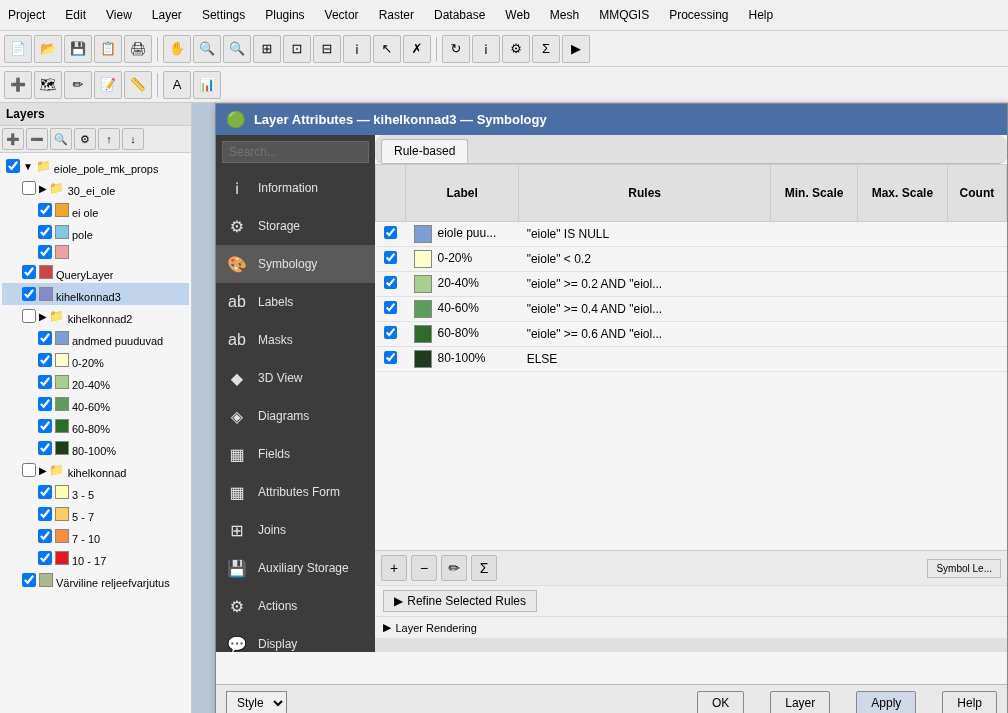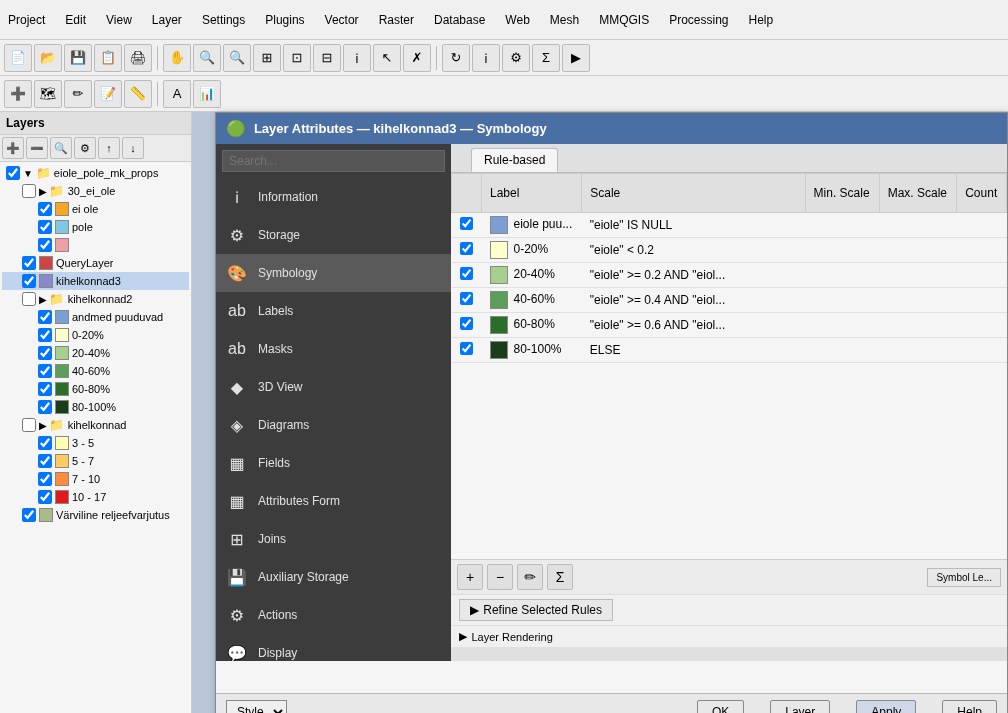--- a/index.html
+++ b/index.html
@@ -1,21 +1,21 @@
 <!DOCTYPE html>
 <html><head>
   <meta charset="utf-8">
   <style>
     * { box-sizing: border-box; margin: 0; padding: 0; }
     body { font-family: 'Segoe UI', Arial, sans-serif; font-size: 12px; background: #b8c8d8; overflow: hidden; width: 1008px; height: 713px; }
 
     
     .menu-bar {
       background: #f0f0f0;
-      height: 40px;
+      height: 31px;
       display: flex;
       align-items: center;
       padding: 0 4px;
       border-bottom: 1px solid #ccc;
       gap: 12px;
     }
     .menu-bar span { font-size: 12px; cursor: pointer; padding: 2px 4px; }
 
     
     .toolbar {
@@ -63,21 +63,21 @@
       display: flex;
       padding: 2px;
       gap: 2px;
       border-bottom: 1px solid #ccc;
       background: #ebebeb;
     }
     .layers-toolbar .tb-btn { width: 22px; height: 22px; font-size: 11px; }
     .layers-content { overflow-y: auto; flex: 1; padding: 2px; }
     .layer-item { display: flex; align-items: center; padding: 2px 2px; cursor: pointer; gap: 3px; }
     .layer-item.selected { background: #c0d4ee; }
-    .layer-label { font-size: 11px; white-space: nowrap; overflow: hidden; text-overflow: ellipsis; max-width: 140px; }
+    .layer-label { font-size: 11px; white-space: nowrap; overflow: hidden; text-overflow: ellipsis; max-width: 140px; margin-top: 6px; }
     .color-swatch { width: 14px; height: 14px; border: 1px solid #888; flex-shrink: 0; }
 
     
     .dialog-overlay {
       position: absolute;
       top: 0; left: 0; right: 0; bottom: 0;
       pointer-events: none;
     }
     .dialog {
       position: absolute;
@@ -102,21 +102,21 @@
       gap: 8px;
     }
     .dialog-body {
       display: flex;
       flex: 1;
       overflow: hidden;
     }
 
     
     .dialog-nav {
-      width: 235px;
+      width: 159px;
       background: #3c3c3c;
       display: flex;
       flex-direction: column;
       overflow-y: auto;
       flex-shrink: 0;
     }
     .dialog-search {
       padding: 6px;
       background: #3c3c3c;
     }
@@ -148,23 +148,24 @@
       flex-direction: column;
       overflow: hidden;
       background: #f5f5f5;
     }
 
     
     .tab-bar {
       background: #e0e0e0;
       display: flex;
       align-items: center;
-      padding: 4px 20px 0;
+      padding: 4px 6px 0;
       border-bottom: 1px solid #bbb;
       gap: 2px;
+      border-radius: 9px;
     }
     .tab {
       padding: 4px 12px;
       background: #d0d0d0;
       border: 1px solid #bbb;
       border-bottom: none;
       cursor: pointer;
       font-size: 12px;
       border-radius: 3px 3px 0 0;
     }
@@ -176,24 +177,24 @@
       overflow-y: auto;
       overflow-x: auto;
     }
     table {
       width: 100%;
       border-collapse: collapse;
       font-size: 12px;
     }
     thead tr { background: #e0e0e0; }
     th {
-      text-align: left;
-      padding: 12px 8px;
+      text-align: center;
+      padding: 21px 8px;
       border: 1px solid #ccc;
-      font-weight: normal;
+      font-weight: bold;
       white-space: nowrap;
     }
     td {
       padding: 3px 8px;
       border-bottom: 1px solid #e0e0e0;
       vertical-align: middle;
       white-space: nowrap;
     }
     .rule-swatch { width: 18px; height: 18px; border: 1px solid #888; display: inline-block; vertical-align: middle; }
 
@@ -563,21 +564,21 @@
           <div class="tab-bar">
             <div class="tab active">Rule-based</div>
           </div>
 
           <div class="rules-table">
             <table>
               <thead>
                 <tr>
                   <th style="width:30px;"></th>
                   <th>Label</th>
-                  <th style="min-width:220px;">Scale</th>
+                  <th style="min-width:220px;">Rules</th>
                   <th>Min. Scale</th>
                   <th>Max. Scale</th>
                   <th>Count</th>
                 </tr>
               </thead>
               <tbody id="rules-tbody">
               <tr>
                     <td><input type="checkbox" checked="" style=""></td>
                     <td><span class="rule-swatch" style="background-color: rgb(123, 159, 212); margin-right: 6px;"></span><span>eiole puu...</span></td>
                     <td>"eiole" IS NULL</td>

